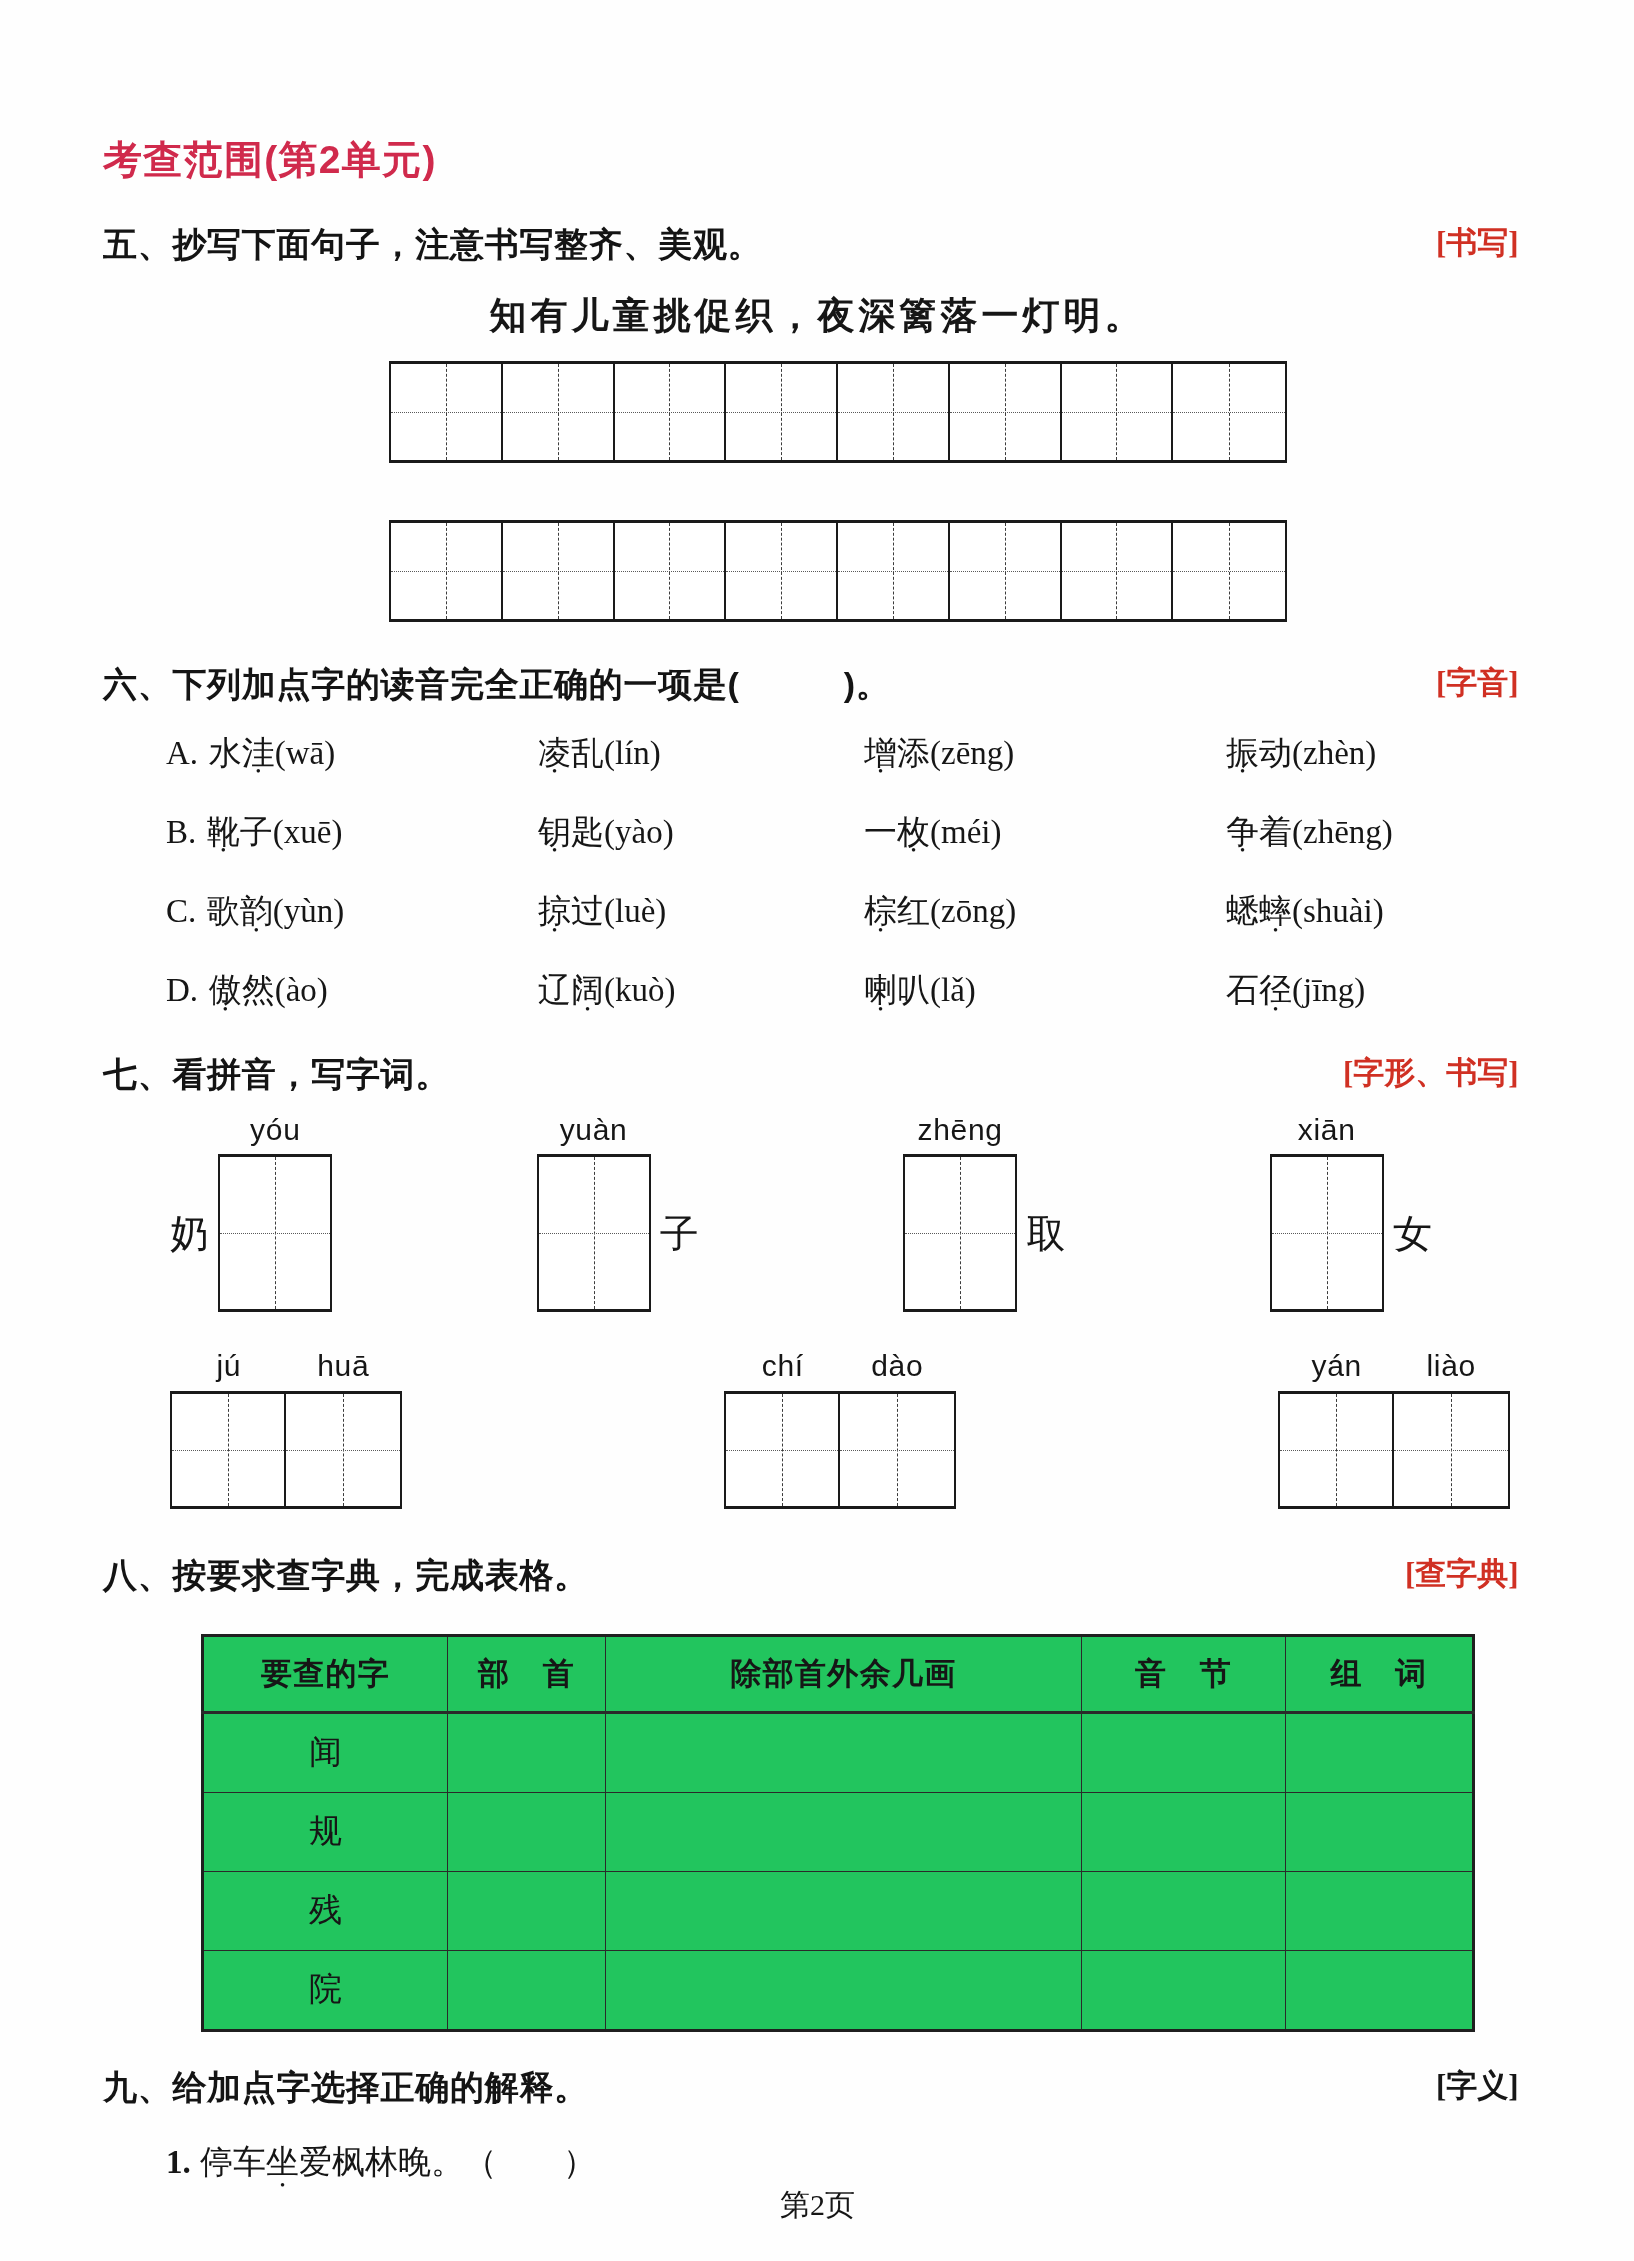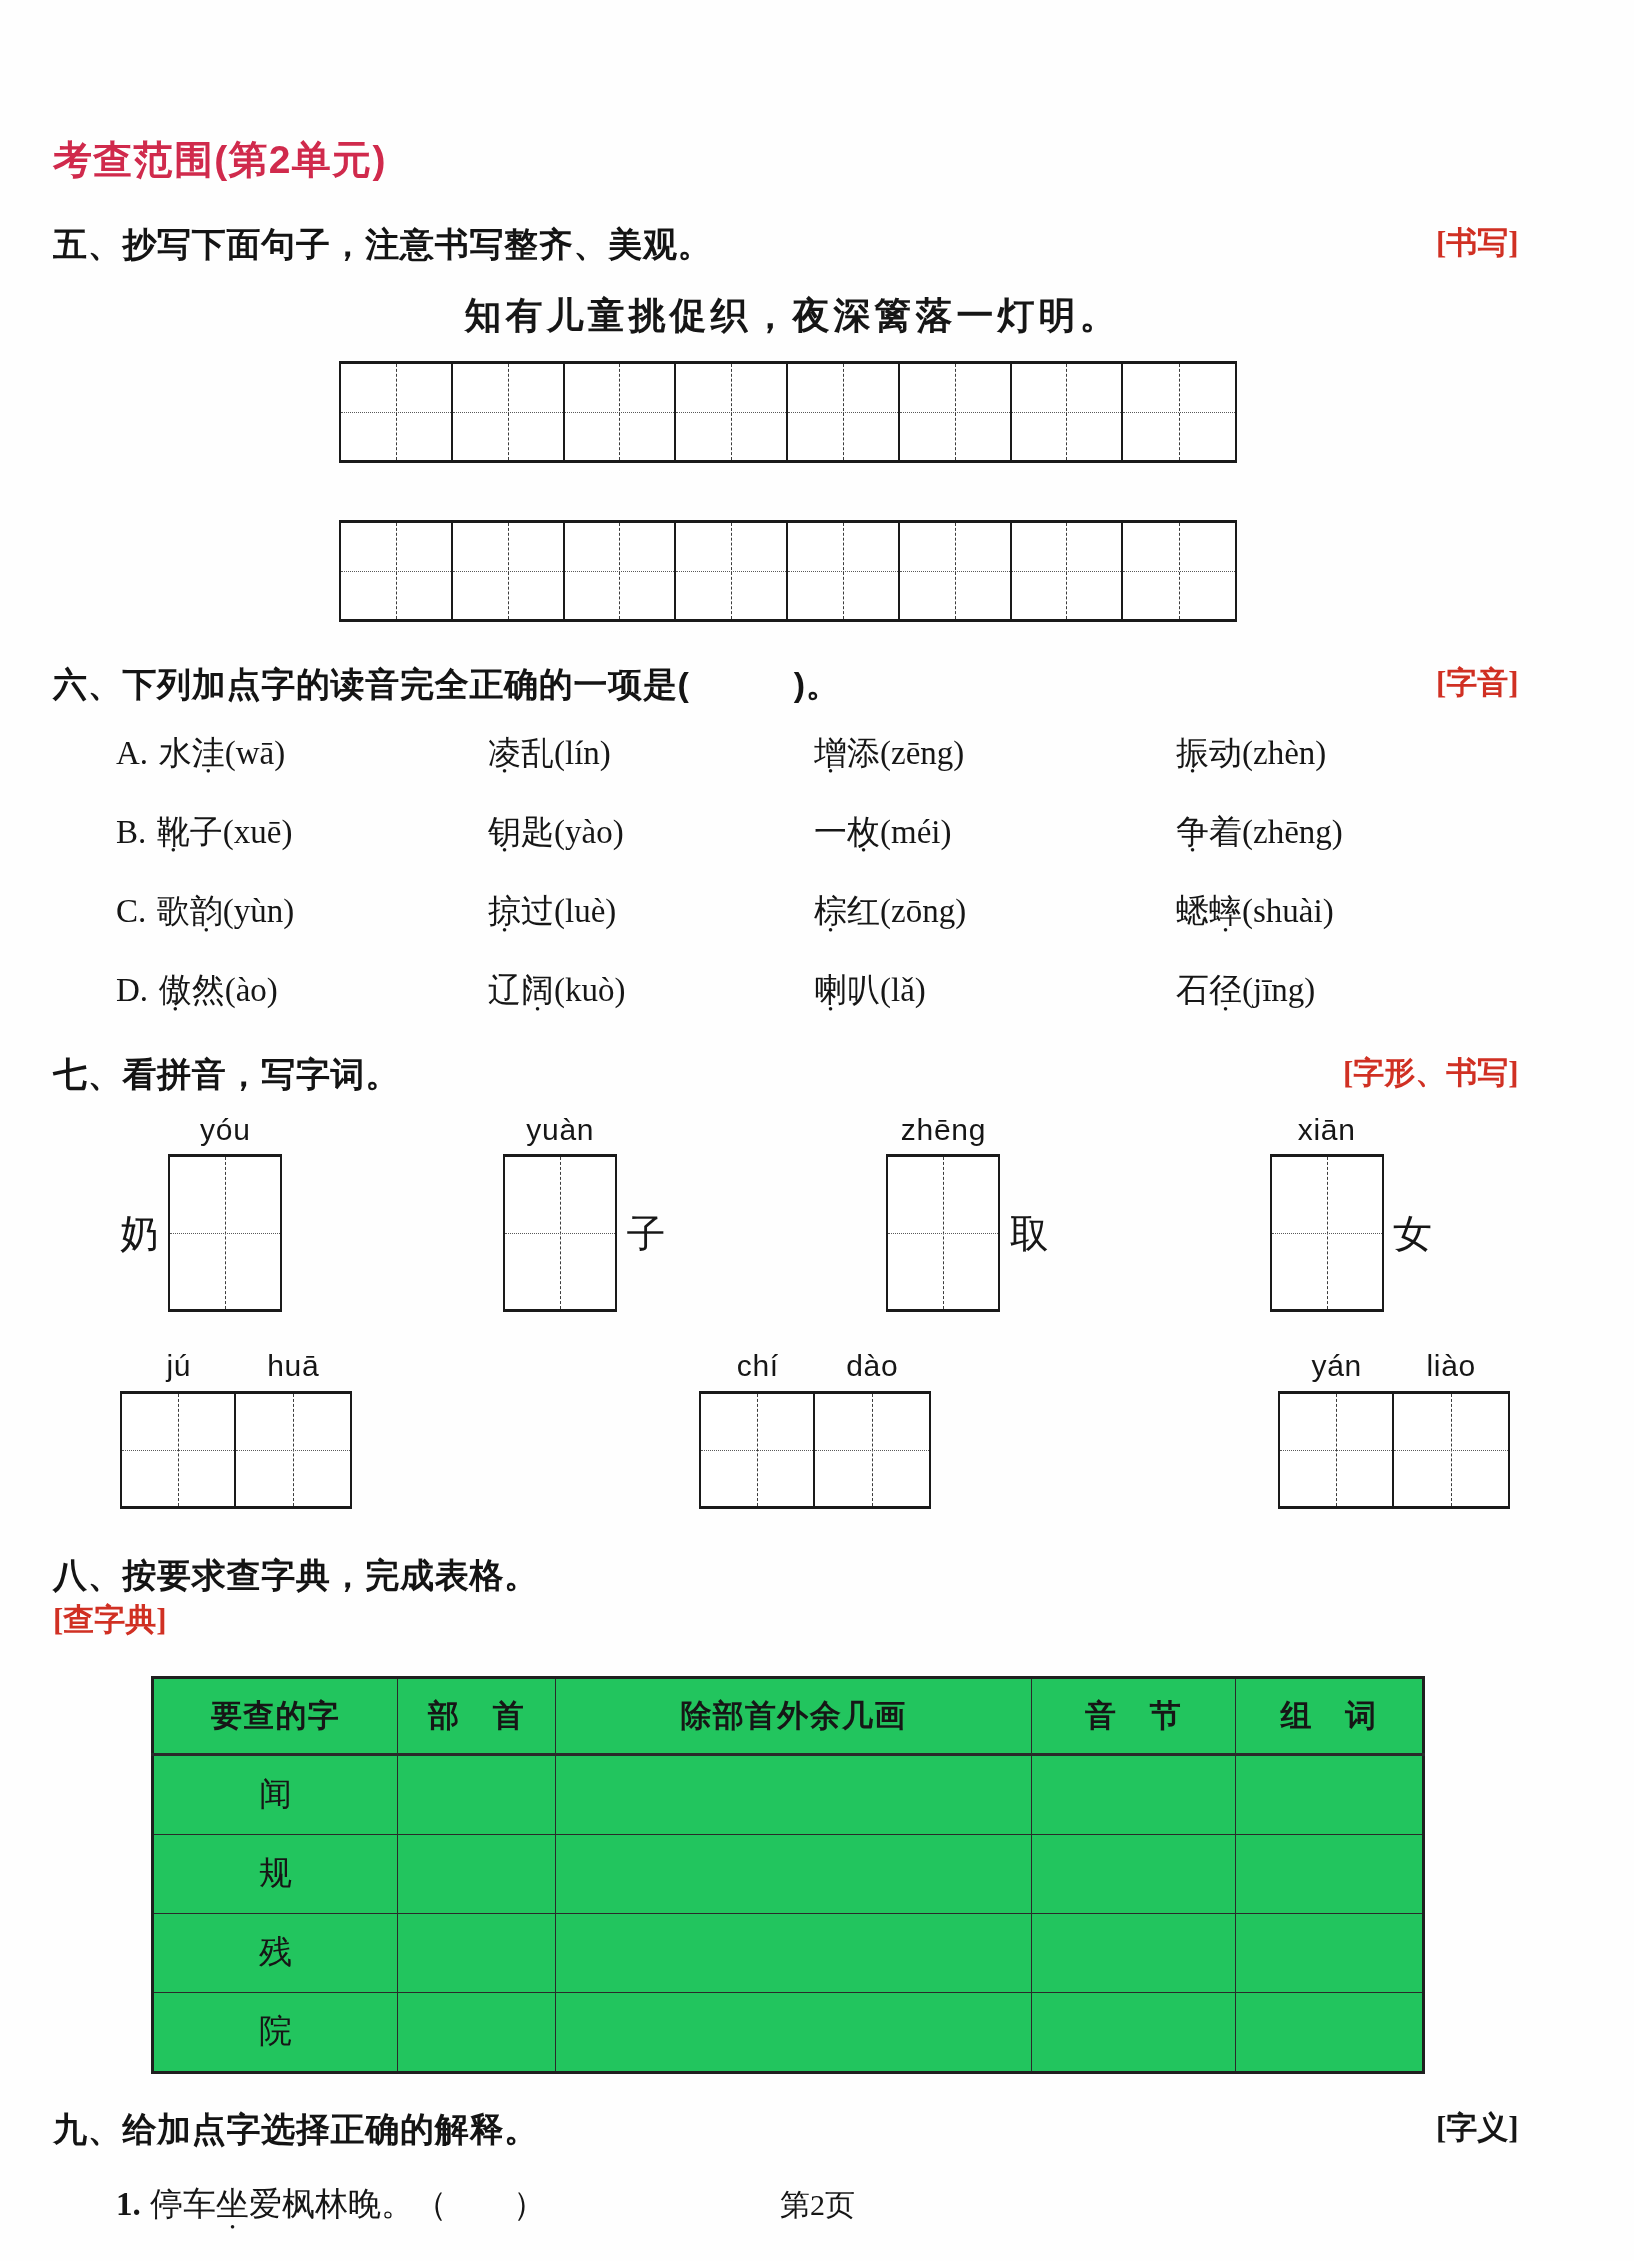--- a/index.html
+++ b/index.html
@@ -5,21 +5,21 @@
   html,body { margin:0; padding:0; background:#e9e9e9; }
   .page {
     position:relative;
     width:1635px; height:2261px;
     margin:0 auto;
     background:#fefefe;
     color:#161616;
     font-family:"Liberation Serif","DejaVu Serif",serif;
     overflow:hidden;
   }
-  .inner { padding:133px 103px 0 53px; }
+  .inner { padding:133px 103px 0 103px; }
 
   .page-title {
     font-family:"Liberation Sans","DejaVu Sans",sans-serif;
     font-weight:700; font-size:39px; letter-spacing:1.3px;
     color:var(--title-pink,#d02a4c);
   }
 
   .heading-row { display:flex; justify-content:space-between; align-items:flex-start; }
   .h {
     font-family:"Liberation Sans","DejaVu Sans",sans-serif;
@@ -118,21 +118,21 @@
   .item1 .num { font-weight:700; margin-right:9.3px; font-family:"Liberation Serif","DejaVu Serif",serif; }
 
   .page-footer {
     position:absolute; bottom:35px; left:0; width:100%;
     text-align:center; font-size:30px; font-weight:400;
   }
 
   .sp5 { margin-top:35px; }
   .sp6 { margin-top:40px; }
   .sp7 { margin-top:31px; }
-  .sp8 { margin-top:44px;flex-direction:column; }
+  .sp8 { margin-top:44px; }
   .sp9 { margin-top:33px; }
 </style>
 </head>
 <body>
 
 <div class="page">
   <div class="inner">
 
     <div class="page-title">考查范围(第2单元)</div>
 

